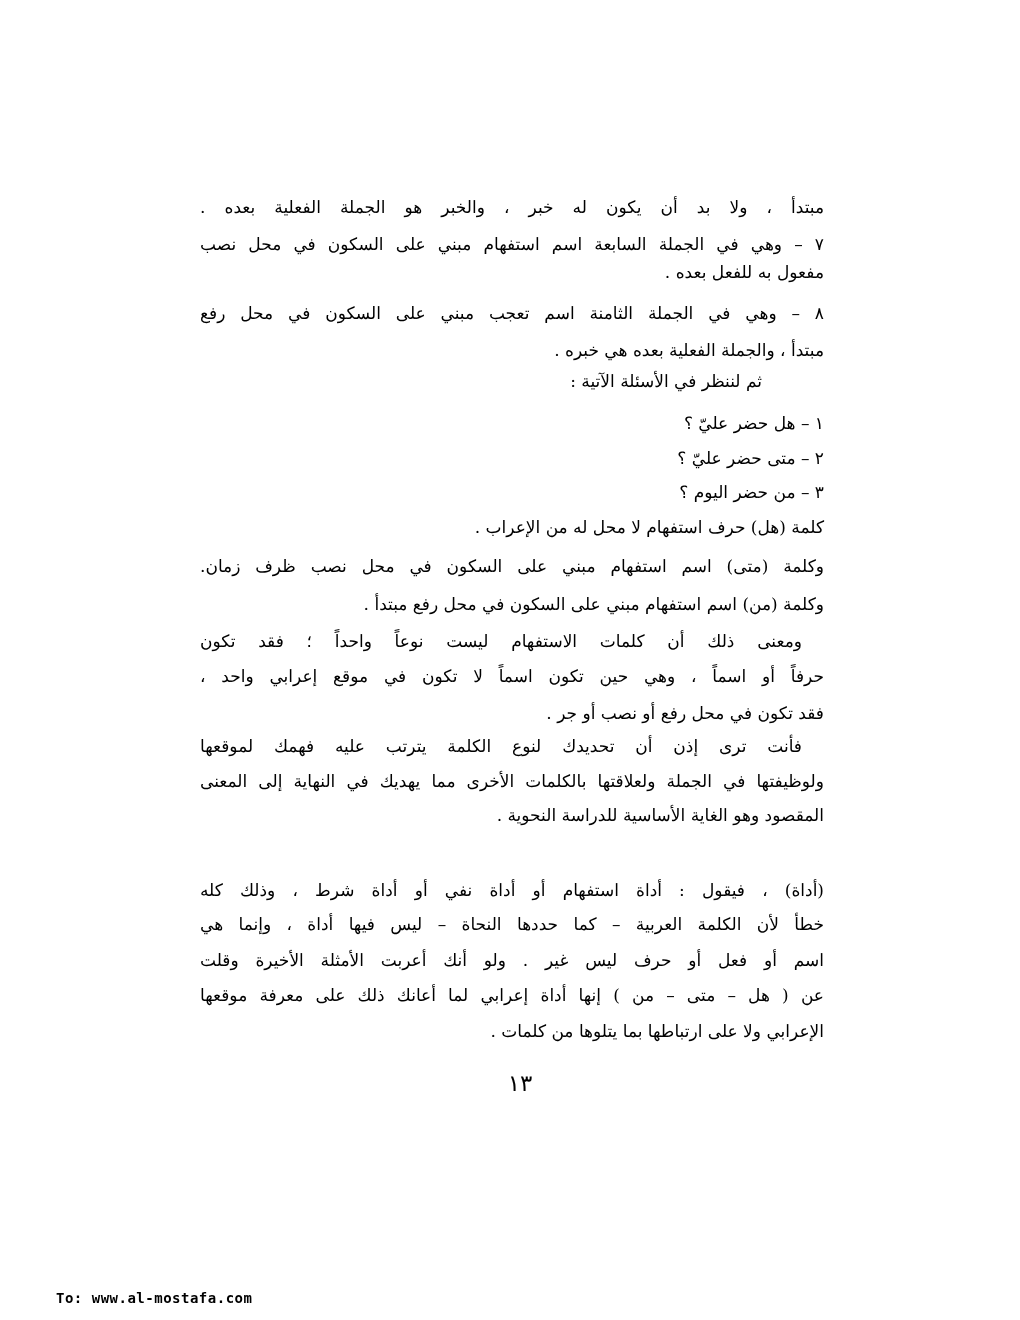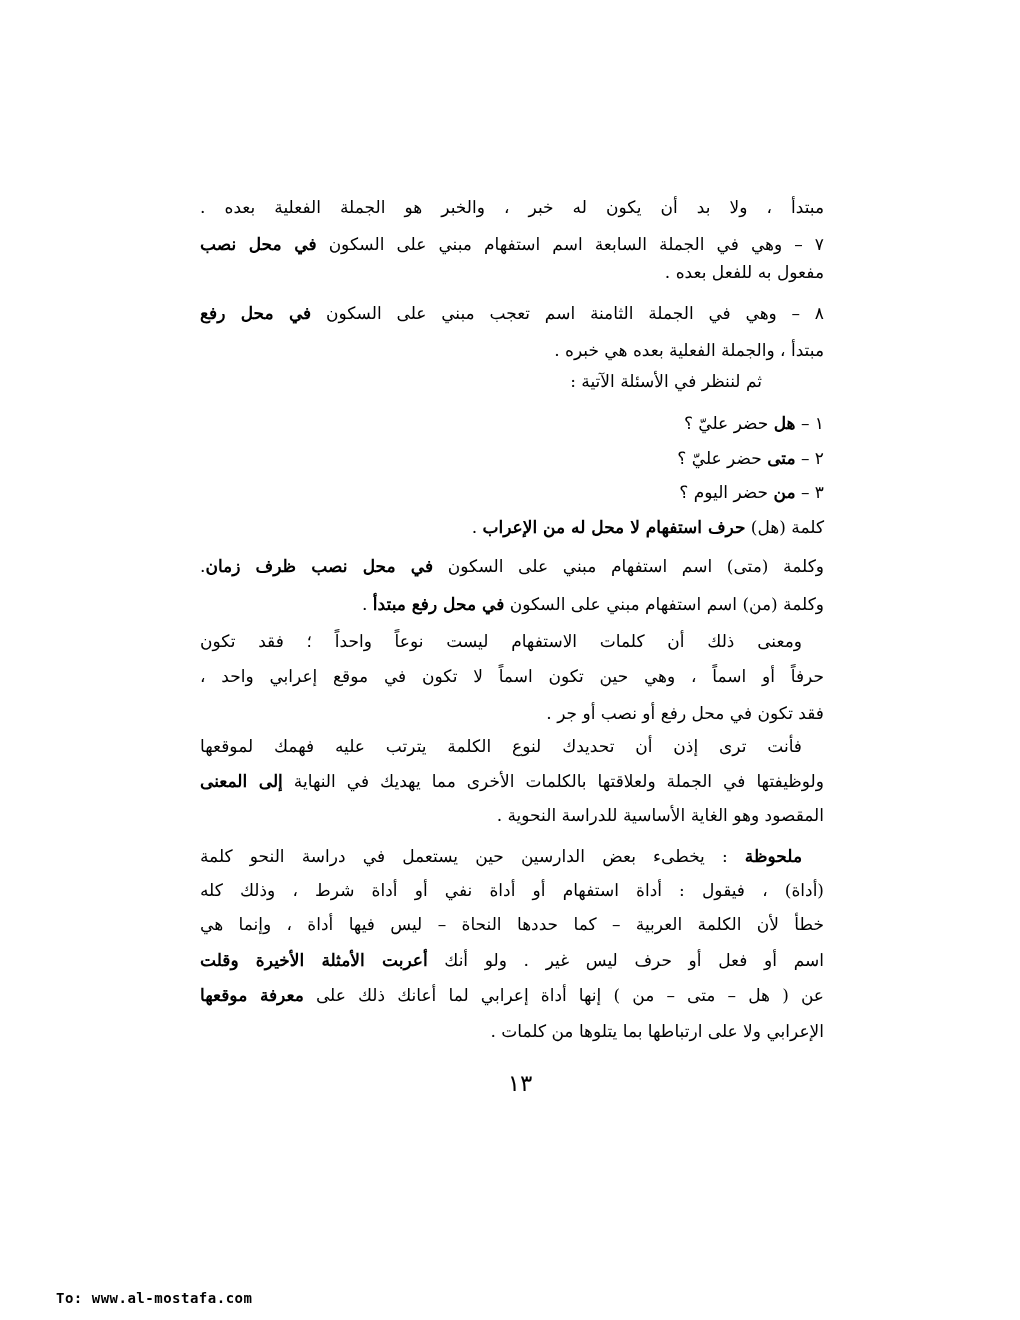--- a/index.html
+++ b/index.html
@@ -3,21 +3,21 @@
 <meta charset="utf-8">
 <style>
   html, body { margin: 0; padding: 0; background: #ffffff; }
   body { width: 1020px; height: 1320px; position: relative; overflow: hidden;
          font-family: "DejaVu Sans", sans-serif; color: #000; }
   .page { position: absolute; left: 0; top: 0; width: 1020px; height: 1320px; }
   .line { position: absolute; direction: rtl; white-space: nowrap;
           font-family: "DejaVu Serif", serif; font-size: 17px; line-height: 24px; margin-left: 20px; }
   .just { left: 180px; right: 196px; text-align: justify; text-align-last: justify; }
   .rt { right: 196px; text-align: right; }
-  .b { font-weight: bold; }
+  .b { font-weight: normal; }
   .pagenum { position: absolute; top: 1070px; left: 490px; width: 60px; text-align: center;
              font-family: "DejaVu Serif", serif; font-size: 23px; direction: rtl; }
   .footer { position: absolute; left: 56px; top: 1290px; font-family: "DejaVu Sans Mono", monospace;
             font-weight: bold; font-size: 14px; letter-spacing: 0.5px; direction: ltr; text-align: center; }
 </style>
 </head>
 <body>
 
 <div class="page">
 
@@ -40,21 +40,20 @@
   <div class="line rt" style="top:592px"><span>وكلمة (من) اسم استفهام مبني على السكون </span><span class="b">في محل رفع مبتدأ</span><span> .</span></div>
 
   <div class="line" style="top:629px; left:180px; right:218px; text-align:justify; text-align-last:justify;"><span>ومعنى ذلك أن كلمات الاستفهام ليست نوعاً واحداً ؛ فقد تكون</span></div>
   <div class="line just" style="top:664px"><span>حرفاً أو اسماً ، وهي حين تكون اسماً لا تكون في موقع إعرابي واحد ،</span></div>
   <div class="line rt" style="top:701px"><span>فقد تكون في محل رفع أو نصب أو جر .</span></div>
 
   <div class="line" style="top:734px; left:180px; right:218px; text-align:justify; text-align-last:justify;"><span>فأنت ترى إذن أن تحديدك لنوع الكلمة يترتب عليه فهمك لموقعها</span></div>
   <div class="line just" style="top:769px"><span>ولوظيفتها في الجملة ولعلاقتها بالكلمات الأخرى مما يهديك في النهاية </span><span class="b">إلى المعنى</span></div>
   <div class="line rt" style="top:803px"><span>المقصود وهو الغاية الأساسية للدراسة النحوية .</span></div>
 
-  <div class="line" style="top:844px; left:180px; right:218px; text-align:justify; text-align-last:justify;"><span class="b">ملحوظة</span><span> : يخطىء بعض الدارسين حين يستعمل في دراسة النحو كلمة</span></div>
   <div class="line just" style="top:878px"><span>(أداة) ، فيقول : أداة استفهام أو أداة نفي أو أداة شرط ، وذلك كله</span></div>
   <div class="line just" style="top:912px"><span>خطأ لأن الكلمة العربية – كما حددها النحاة – ليس فيها أداة ، وإنما هي</span></div>
   <div class="line just" style="top:948px"><span>اسم أو فعل أو حرف ليس غير . ولو أنك </span><span class="b">أعربت الأمثلة الأخيرة وقلت</span></div>
   <div class="line just" style="top:983px"><span>عن ( هل – متى – من ) إنها أداة إعرابي لما أعانك ذلك على </span><span class="b">معرفة موقعها</span></div>
   <div class="line rt" style="top:1019px"><span>الإعرابي ولا على ارتباطها بما يتلوها من كلمات .</span></div>
 
   <div class="pagenum">١٣</div>
 
   <div class="footer">To: www.al-mostafa.com</div>
 </div>

